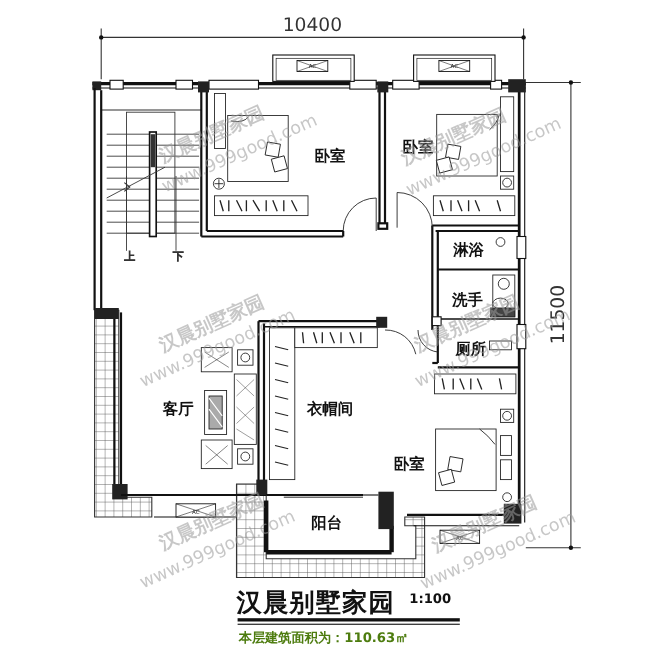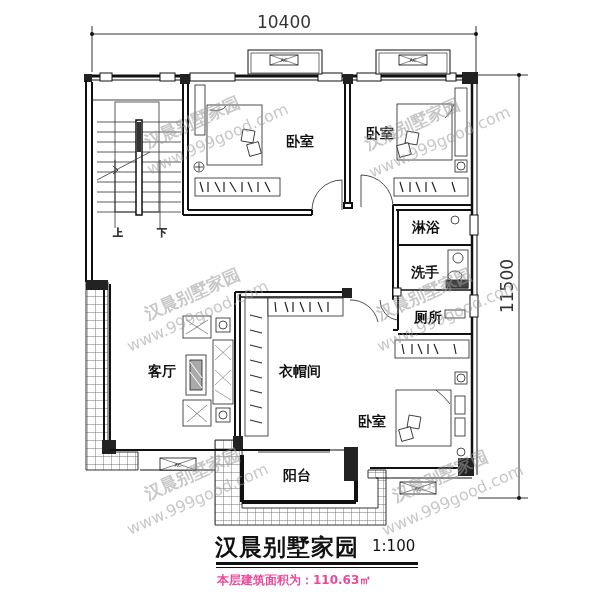--- a/index.html
+++ b/index.html
@@ -4,24 +4,24 @@
 <style>
   html, body { margin:0; padding:0; background:#ffffff; }
   body { width:600px; height:600px; position:relative; overflow:hidden; font-family:"DejaVu Sans", sans-serif; }
   #plan { position:absolute; left:0; top:0; width:600px; height:600px; }
   .room-label { font-family:"DejaVu Sans", sans-serif; font-size:14px; font-weight:bold; fill:#111; }
   .dim-text { font-family:"DejaVu Sans", sans-serif; font-size:17px; fill:#333; }
   .stair-text { font-family:"DejaVu Sans", sans-serif; font-size:10px; fill:#222; }
   .wm { font-family:"DejaVu Sans", sans-serif; font-size:17px; fill:#9a9a9a; opacity:0.55; font-weight:bold; }
   .wm2 { font-family:"DejaVu Sans", sans-serif; font-size:16px; fill:#9a9a9a; opacity:0.55; }
   .title { position:absolute; left:215px; top:532px; font-size:23px; font-weight:bold; color:#111; letter-spacing:1px; white-space:nowrap; }
-  .scale { position:absolute; left:372px; top:537px; font-size:15px; font-weight:normal; color:#111; }
+  .scale { position:absolute; left:372px; top:537px; font-size:12px; font-weight:bold; color:#111; }
   .rule1 { position:absolute; left:216px; top:562px; width:202px; height:3px; background:#111; }
   .rule2 { position:absolute; left:216px; top:567px; width:202px; height:1px; background:#111; }
-  .area { position:absolute; left:217px; top:572px; font-size:12px; font-weight:bold; color:#ec4899; white-space:nowrap; }
+  .area { position:absolute; left:217px; top:572px; font-size:12px; font-weight:bold; color:#4d7c0f; white-space:nowrap; }
   .ac-text { font-family:"DejaVu Sans", sans-serif; font-size:5px; fill:#222; }
 </style>
 </head>
 <body>
 
 <svg id="plan" viewBox="0 0 600 600" xmlns="http://www.w3.org/2000/svg">
   <defs>
     <pattern id="tile" width="8" height="8" patternUnits="userSpaceOnUse">
       <rect width="8" height="8" fill="#fff"></rect>
       <path d="M0 0H8V8" fill="none" stroke="#555" stroke-width="0.8"></path>

